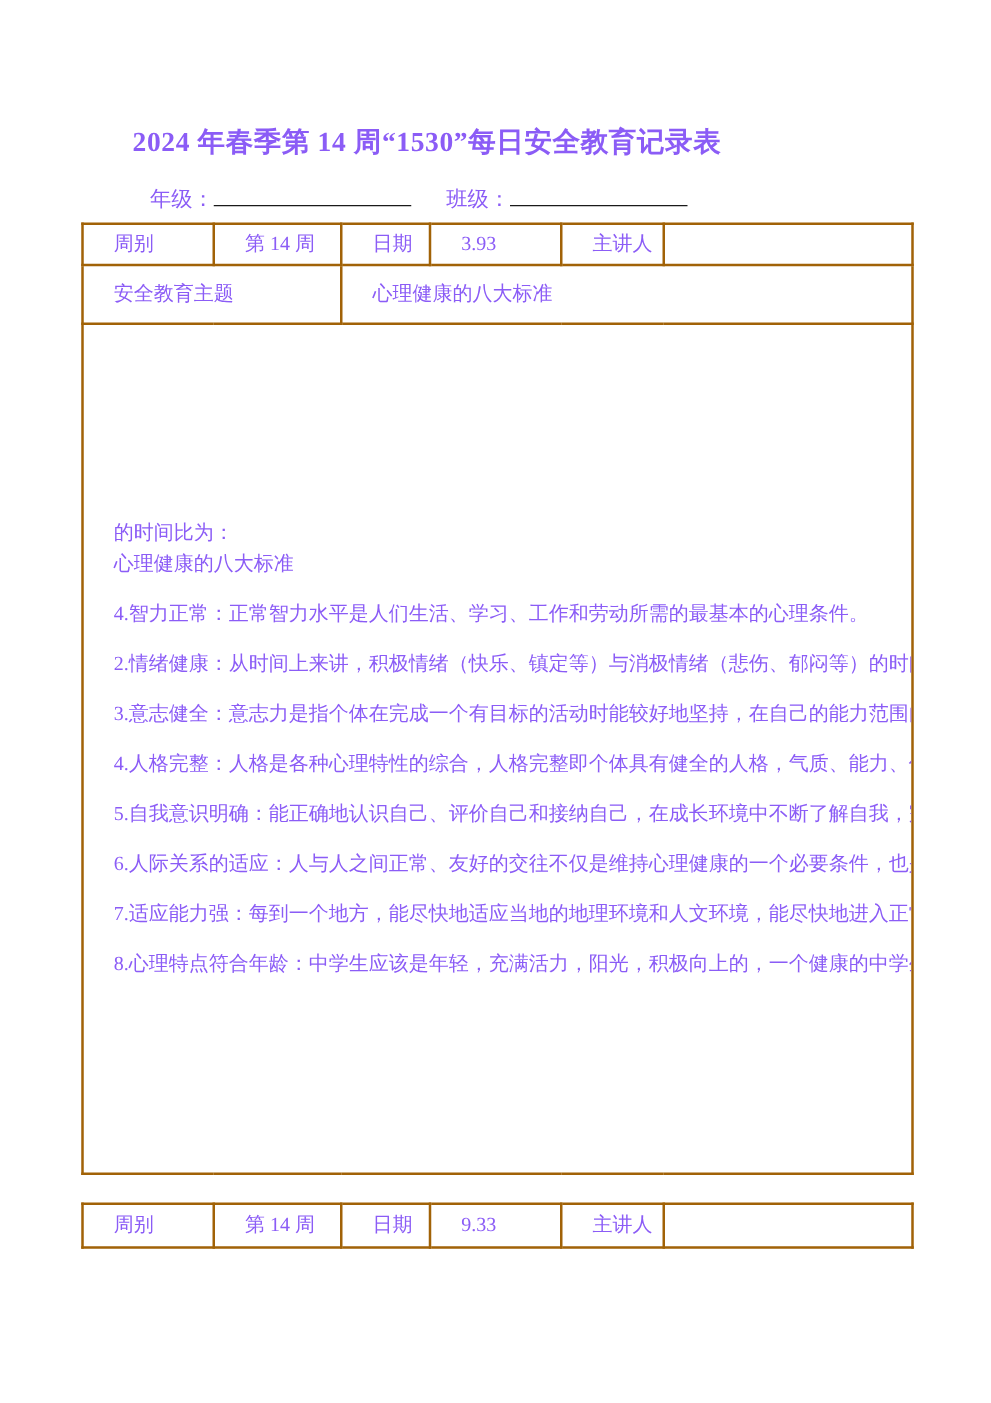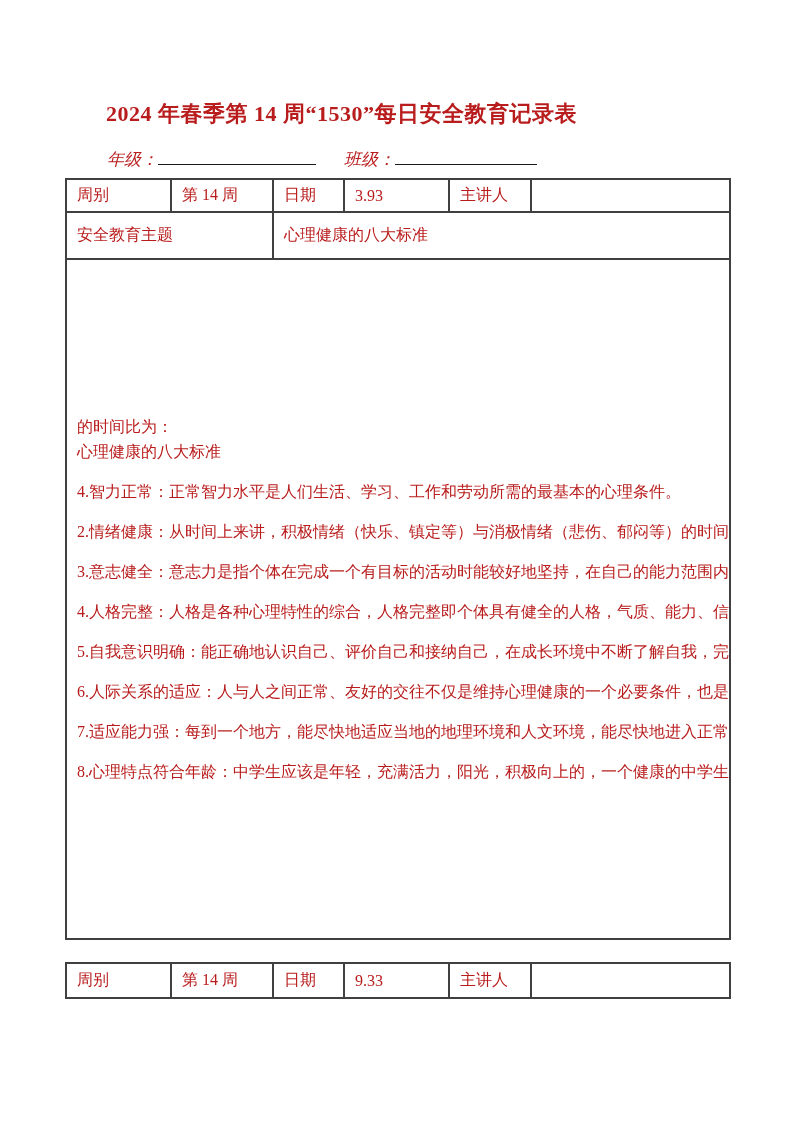--- a/index.html
+++ b/index.html
@@ -2,39 +2,38 @@
 <html><head>
 <meta charset="utf-8">
 <style>
   html, body { margin: 0; padding: 0; background: #ffffff; }
   .page {
     position: relative;
     width: 793px;
     height: 1122px;
     background: #ffffff;
     font-family: "Liberation Serif", "DejaVu Serif", serif;
-    color: #b91c1c;
+    color: #8b5cf6;
     overflow: hidden;
   }
   .title {
     position: absolute;
     left: 106px;
     top: 99px;
     font-size: 22px;
     font-weight: 700;
     letter-spacing: 0.5px;
     white-space: nowrap;
   }
   .meta-row {
     position: absolute;
-    left: 107px;
+    left: 120px;
     top: 148px;
     font-size: 17px;
     white-space: nowrap;
-    font-style: italic;
   }
   .blank-line {
     display: inline-block;
     border-bottom: 1.6px solid #1a1a1a;
     height: 15px;
     vertical-align: baseline;
   }
   .blank-grade { width: 158px; }
   .blank-class { width: 142px; }
   .meta-gap { margin-left: 28px; }
@@ -43,22 +42,22 @@
     position: absolute;
     left: 65px;
     border-collapse: collapse;
     table-layout: fixed;
     width: 664px;
     font-size: 16px;
   }
   .rec-day1 { top: 178px; }
   .rec-day2 { top: 962px; }
   table.rec td {
-    border: 2px solid #404040;
-    padding: 0 4px 0 10px;
+    border: 2px solid #a16207;
+    padding: 0 4px 0 24px;
     vertical-align: middle;
     overflow: hidden;
     white-space: nowrap;
     margin-left: 20px;
   }
   tr.row-head { height: 33px; }
   tr.row-topic { height: 47px; }
   .rec-day2 tr { height: 35px; }
   td.content-cell {
     height: 678px;

